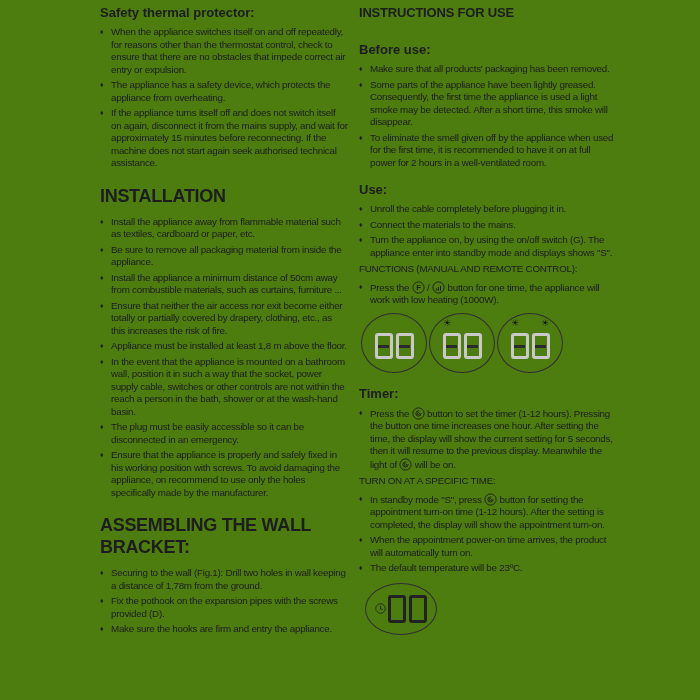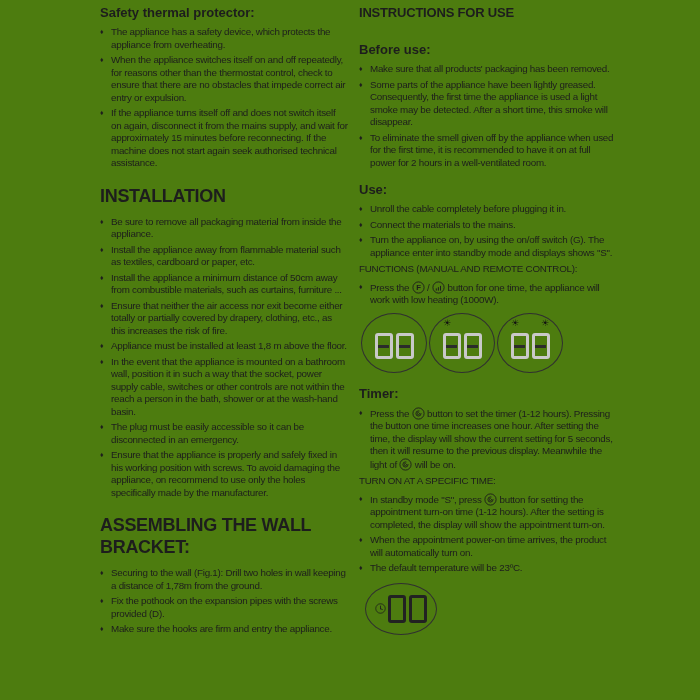--- a/index.html
+++ b/index.html
@@ -39,26 +39,26 @@
     display:flex;align-items:center;justify-content:center;gap:2px;margin:8px 0 0 6px;
   }
   .timer-circle .ic{width:11px;height:11px;vertical-align:middle;}
 </style>
 </head>
 <body>
 
 <div class="page">
   <div class="col col-left">
       <div class="h-sub">Safety thermal protector:</div>
+      <div class="bullet"><span class="dm">♦</span><span><span>When the appliance switches itself on and off repeatedly, for reasons other than the thermostat control, check to ensure that there are no obstacles that impede correct air entry or expulsion.</span></span></div>
       <div class="bullet"><span class="dm">♦</span><span><span>The appliance has a safety device, which protects the appliance from overheating.</span></span></div>
-      <div class="bullet"><span class="dm">♦</span><span><span>When the appliance switches itself on and off repeatedly, for reasons other than the thermostat control, check to ensure that there are no obstacles that impede correct air entry or expulsion.</span></span></div>
       <div class="bullet"><span class="dm">♦</span><span><span>If the appliance turns itself off and does not switch itself on again, disconnect it from the mains supply, and wait for approximately 15 minutes before reconnecting. If the machine does not start again seek authorised technical assistance.</span></span></div>
       <div class="h-main">INSTALLATION</div>
+      <div class="bullet"><span class="dm">♦</span><span><span>Install the appliance away from flammable material such as textiles, cardboard or paper, etc.</span></span></div>
       <div class="bullet"><span class="dm">♦</span><span><span>Be sure to remove all packaging material from inside the appliance.</span></span></div>
-      <div class="bullet"><span class="dm">♦</span><span><span>Install the appliance away from flammable material such as textiles, cardboard or paper, etc.</span></span></div>
       <div class="bullet"><span class="dm">♦</span><span><span>Install the appliance a minimum distance of 50cm away from combustible materials, such as curtains, furniture ...</span></span></div>
       <div class="bullet"><span class="dm">♦</span><span><span>Ensure that neither the air access nor exit become either totally or partially covered by drapery, clothing, etc., as this increases the risk of fire.</span></span></div>
       <div class="bullet"><span class="dm">♦</span><span><span>Appliance must be installed at least 1,8 m above the floor.</span></span></div>
       <div class="bullet"><span class="dm">♦</span><span><span>In the event that the appliance is mounted on a bathroom wall, position it in such a way that the socket, power supply cable, switches or other controls are not within the reach a person in the bath, shower or at the wash-hand basin.</span></span></div>
       <div class="bullet"><span class="dm">♦</span><span><span>The plug must be easily accessible so it can be disconnected in an emergency.</span></span></div>
       <div class="bullet"><span class="dm">♦</span><span><span>Ensure that the appliance is properly and safely fixed in his working position with screws. To avoid damaging the appliance, on recommend to use only the holes specifically made by the manufacturer.</span></span></div>
       <div class="h-main">ASSEMBLING THE WALL BRACKET:</div>
       <div class="bullet"><span class="dm">♦</span><span><span>Securing to the wall (Fig.1): Drill two holes in wall keeping a distance of 1,78m from the ground.</span></span></div>
       <div class="bullet"><span class="dm">♦</span><span><span>Fix the pothook on the expansion pipes with the screws provided (D).</span></span></div>
       <div class="bullet"><span class="dm">♦</span><span><span>Make sure the hooks are firm and entry the appliance.</span></span></div>

